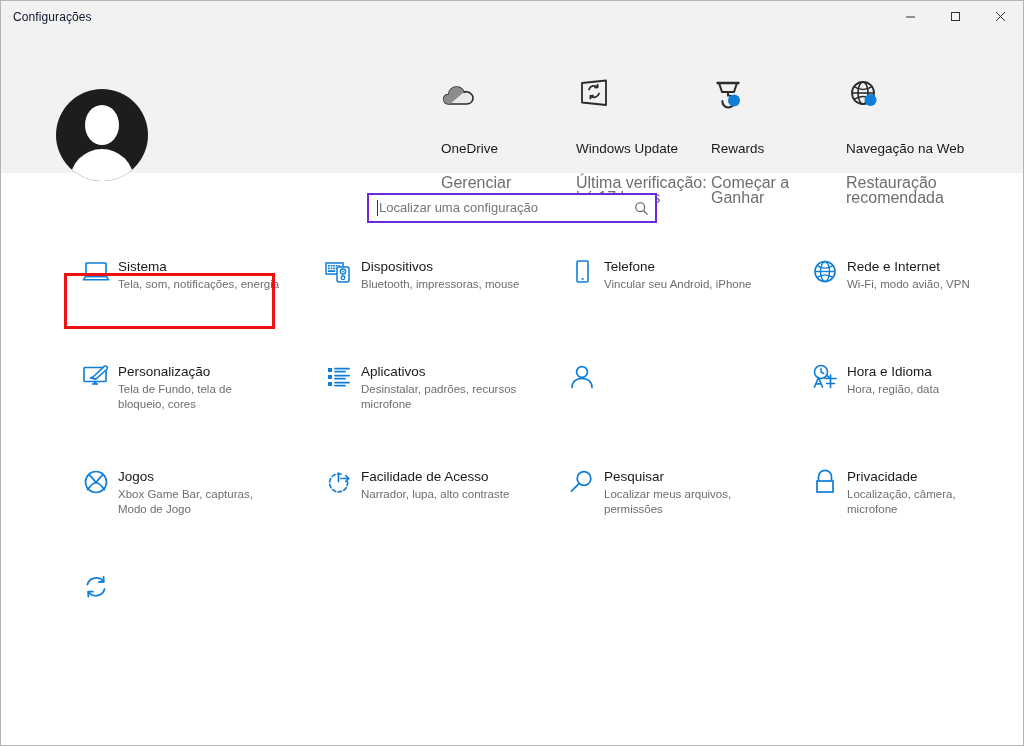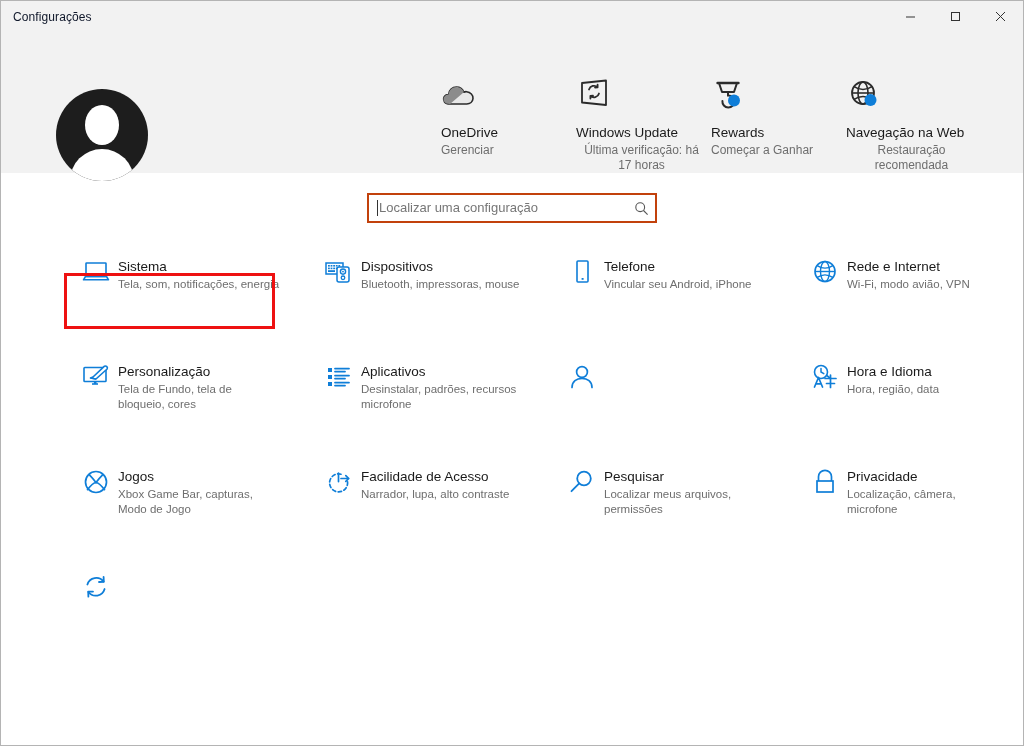--- a/index.html
+++ b/index.html
@@ -84,51 +84,51 @@
     position: absolute;
     left: 440px; top: 44px;
     display: flex;
   }
   .htile {
     width: 135px;
     display: flex; flex-direction: column;
     align-items: flex-start;
     cursor: default;
     padding-right: 4px;
+    gap: 16px;
   }
   .htile-icon {
     height: 38px;
     display: flex; align-items: center;
     margin-bottom: 10px;
   }
   .htile-title {
     font-size: 13.5px;
     color: #1a1a1a;
     line-height: 17px;
     margin-bottom: 2px;
   }
   .htile-sub {
-    font-size: 12px;
+    font-size: 16px;
     color: #6e6e6e;
     line-height: 15px;
-    text-align: center;
   }
 
   
   .search-area {
     background: #ffffff;
     height: 62px;
     flex: 0 0 62px;
     display: flex;
     align-items: center;
     justify-content: center;
   }
   .search-box {
     width: 290px; height: 30px;
-    border: 2px solid #c2410c;
+    border: 2px solid #6d28d9;
     background: #ffffff;
     display: flex; align-items: center;
     padding: 0 6px 0 8px;
     position: relative;
     margin-top: 8px;
   }
   .caret {
     width: 1px; height: 16px;
     background: #333;
     margin-right: 1px;

